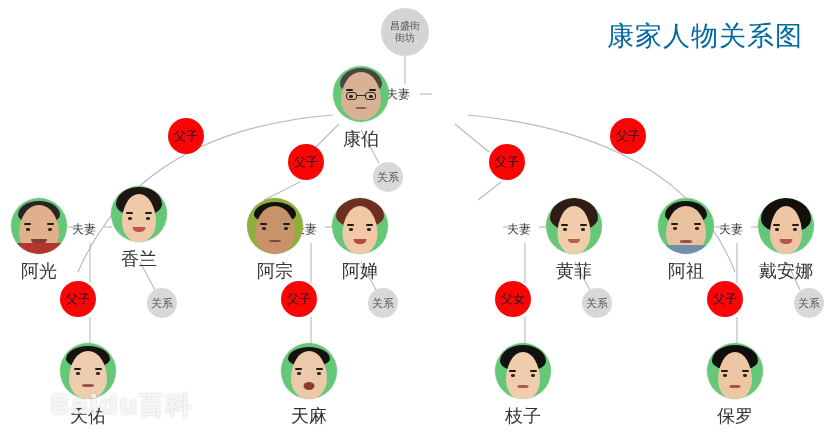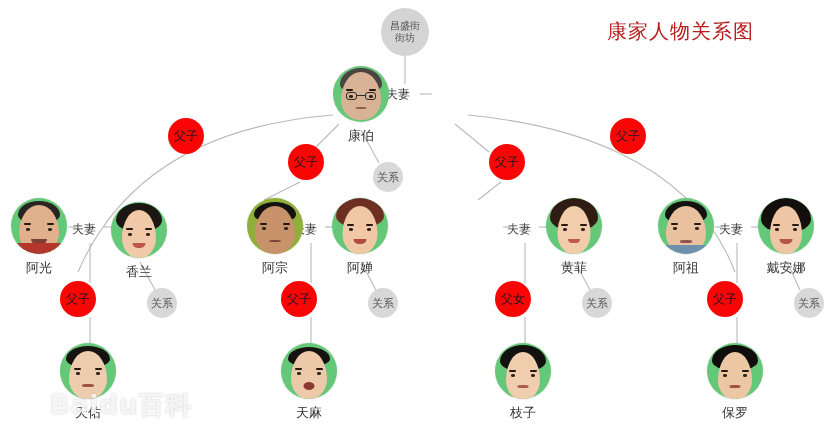--- a/index.html
+++ b/index.html
@@ -11,22 +11,22 @@
     position:relative;
   }
   #stage{position:absolute;left:0;top:0;width:835px;height:432px;}
 
   
   #edges{position:absolute;left:0;top:0;width:835px;height:432px;pointer-events:none;}
 
   
   .title{
     position:absolute;
-    font-size:20px;
-    color:#b91c1c;
+    font-size:27px;
+    color:#0369a1;
     letter-spacing:1px;
     white-space:nowrap;
     font-family:"DejaVu Sans","Liberation Sans",sans-serif;
   }
 
   
   .person{position:absolute;width:62px;}
   .avatar{
     position:relative;
     width:56px;height:56px;
@@ -58,21 +58,21 @@
   .avatar .glasses i.l{left:0}
   .avatar .glasses i.r{right:0}
   .avatar .glasses b{
     position:absolute;left:11px;top:3px;width:8px;height:1.2px;background:#2b2b2b;
   }
   .avatar .eye{position:absolute;width:4px;height:2.6px;background:#2e2118;border-radius:50%;}
   .avatar .mouth{position:absolute;left:50%;transform:translateX(-50%);border-radius:40%;}
   .avatar .brow{position:absolute;width:7px;height:1.6px;background:#241a12;border-radius:2px;}
   .pname{
     text-align:center;
-    font-size:13px;
+    font-size:18px;
     color:#333333;
     margin-top:5px;
     white-space:nowrap;
     font-family:"DejaVu Sans","Liberation Sans",sans-serif;
   }
 
   
   .badge{
     position:absolute;
     display:flex;align-items:center;justify-content:center;
@@ -214,21 +214,21 @@
       <div class="brow" style="left:13px;top:25px;"></div>
       <div class="brow" style="right:13px;top:25px;"></div>
       <div class="eye" style="left:15px;top:30px;"></div>
       <div class="eye" style="right:15px;top:30px;"></div>
       <div class="mouth" style="top:41px;width:16px;height:5px;background:#7e3d35;border-radius:0 0 10px 10px;"></div>
       <div style="position:absolute;left:0;bottom:0;width:100%;height:11px;background:#b4352c;"></div>
     </div>
     <div class="pname">阿光</div>
   </div>
 
-  <div class="person" style="left:108px;top:202px;">
+  <div class="person" style="left:108px;top:186px;">
     <div class="avatar">
       <div class="hair" style="width:46px;height:28px;top:1px;background:#1c1713;"></div>
       <div class="face" style="background:#efc9a8;top:57%;width:34px;"></div>
       <div class="brow" style="left:15px;top:26px;"></div>
       <div class="brow" style="right:15px;top:26px;"></div>
       <div class="eye" style="left:17px;top:31px;"></div>
       <div class="eye" style="right:17px;top:31px;"></div>
       <div class="mouth" style="top:41px;width:13px;height:5px;background:#c0564a;border-radius:0 0 10px 10px;"></div>
     </div>
     <div class="pname">香兰</div>

